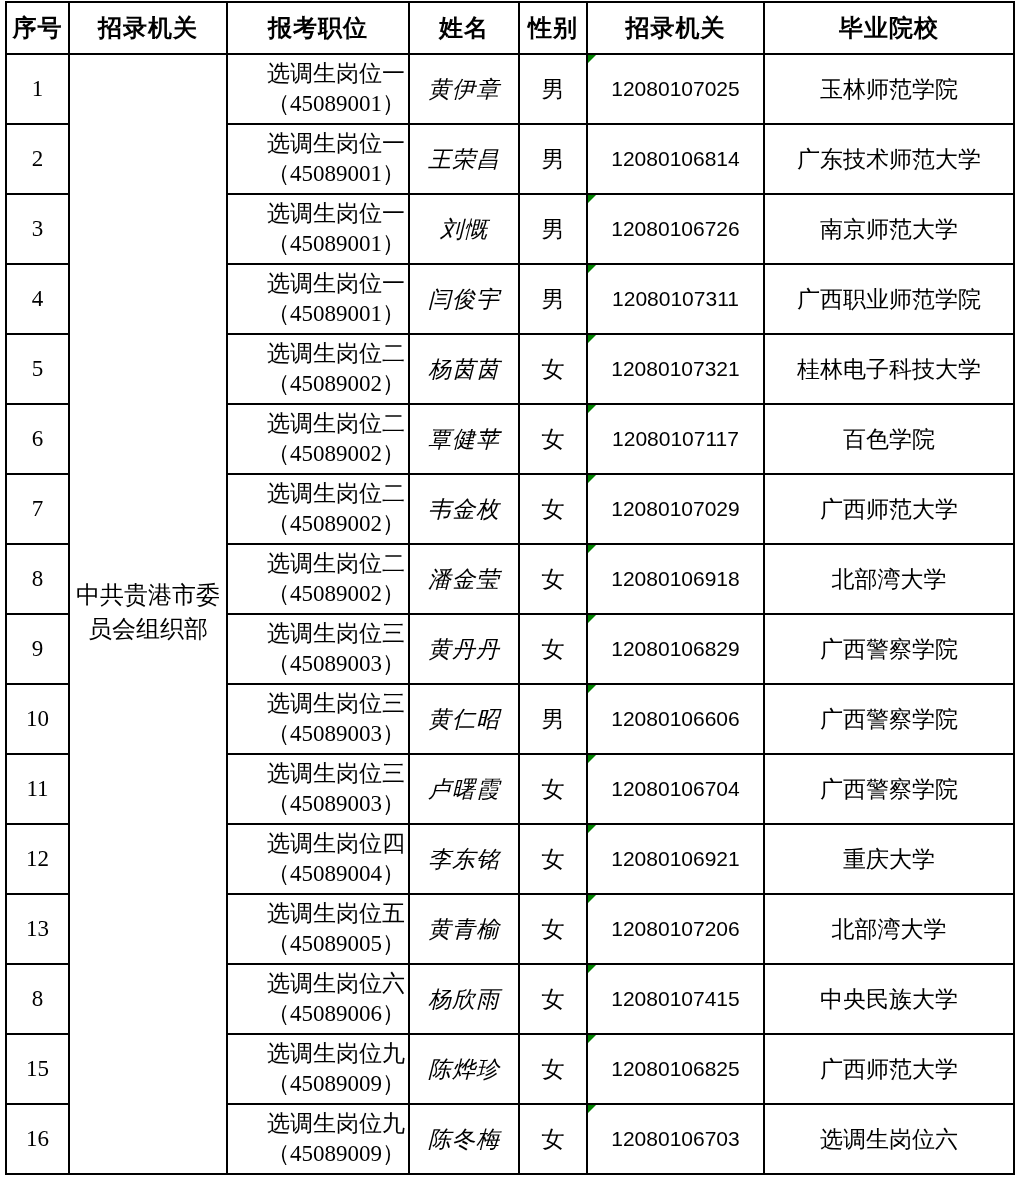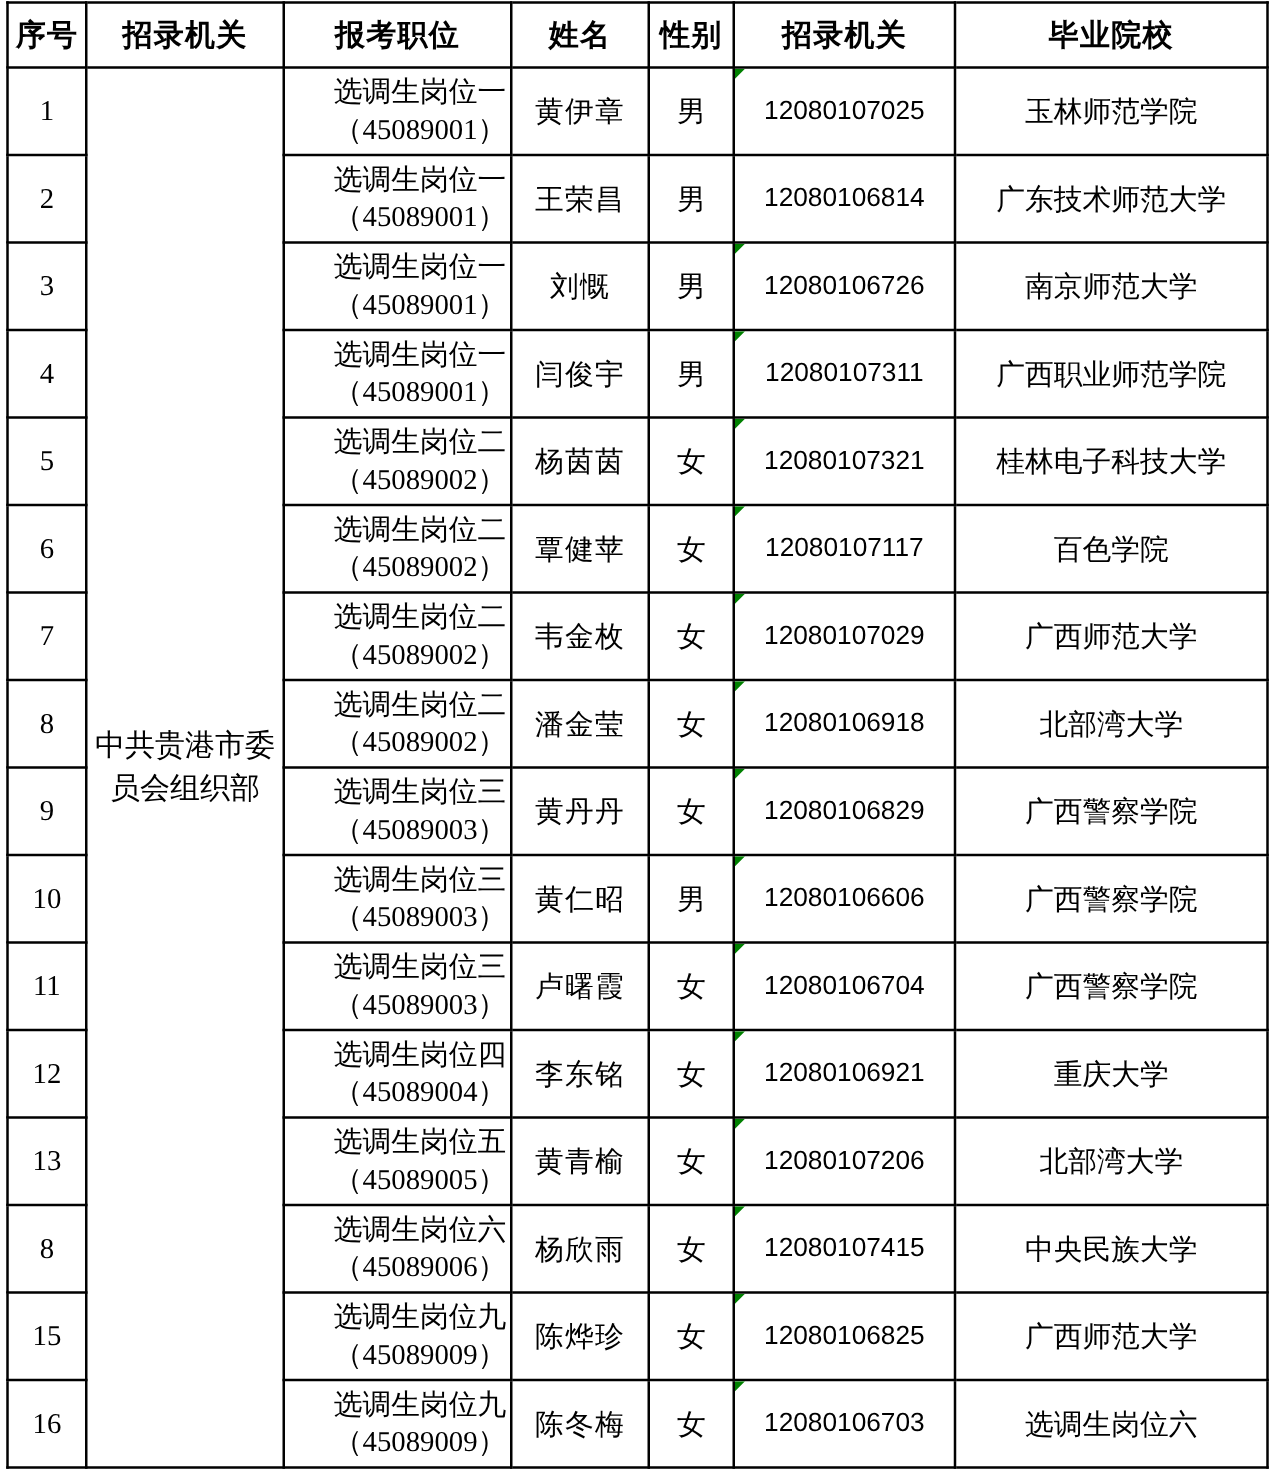--- a/index.html
+++ b/index.html
@@ -39,28 +39,30 @@
     height: 68px;
     font-size: 23px;
   }
   td.c-no {
     font-size: 23px;
   }
   td.c-agency {
     font-size: 24px;
     line-height: 34px;
     padding: 0 3px;
+    font-family: Liberation Mono, monospace;
   }
   td.c-pos .pos-line {
     line-height: 30px;
     font-size: 23px;
     margin-left: 36px;
   }
   td.c-name {
     letter-spacing: 1px;
+    font-style: italic;
   }
   td.c-ticket {
     position: relative;
     font-family: "Liberation Sans", "DejaVu Sans", sans-serif;
     font-size: 21px;
     font-weight: 500;
   }
   td.c-school {
     font-size: 23px;
     margin-top: 41px;

